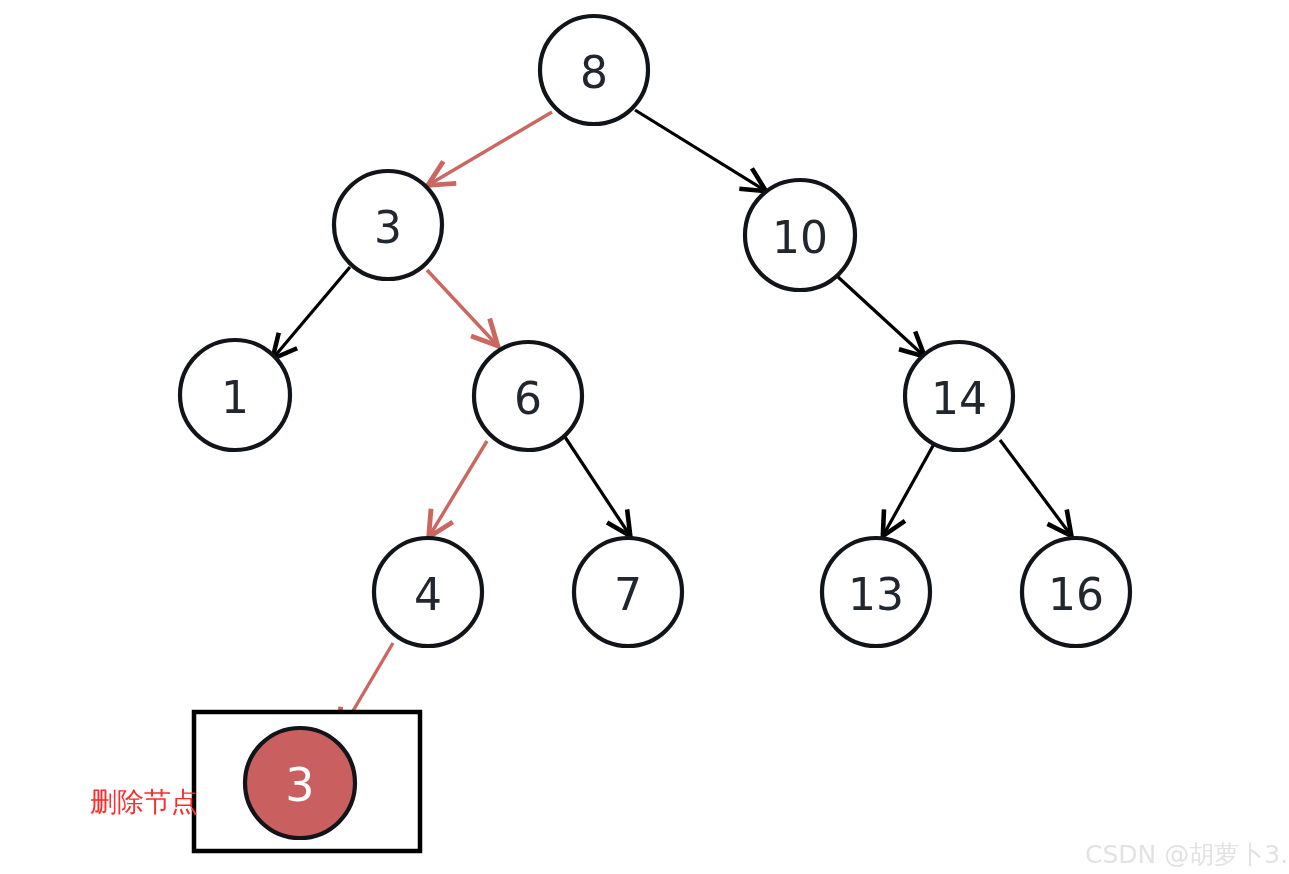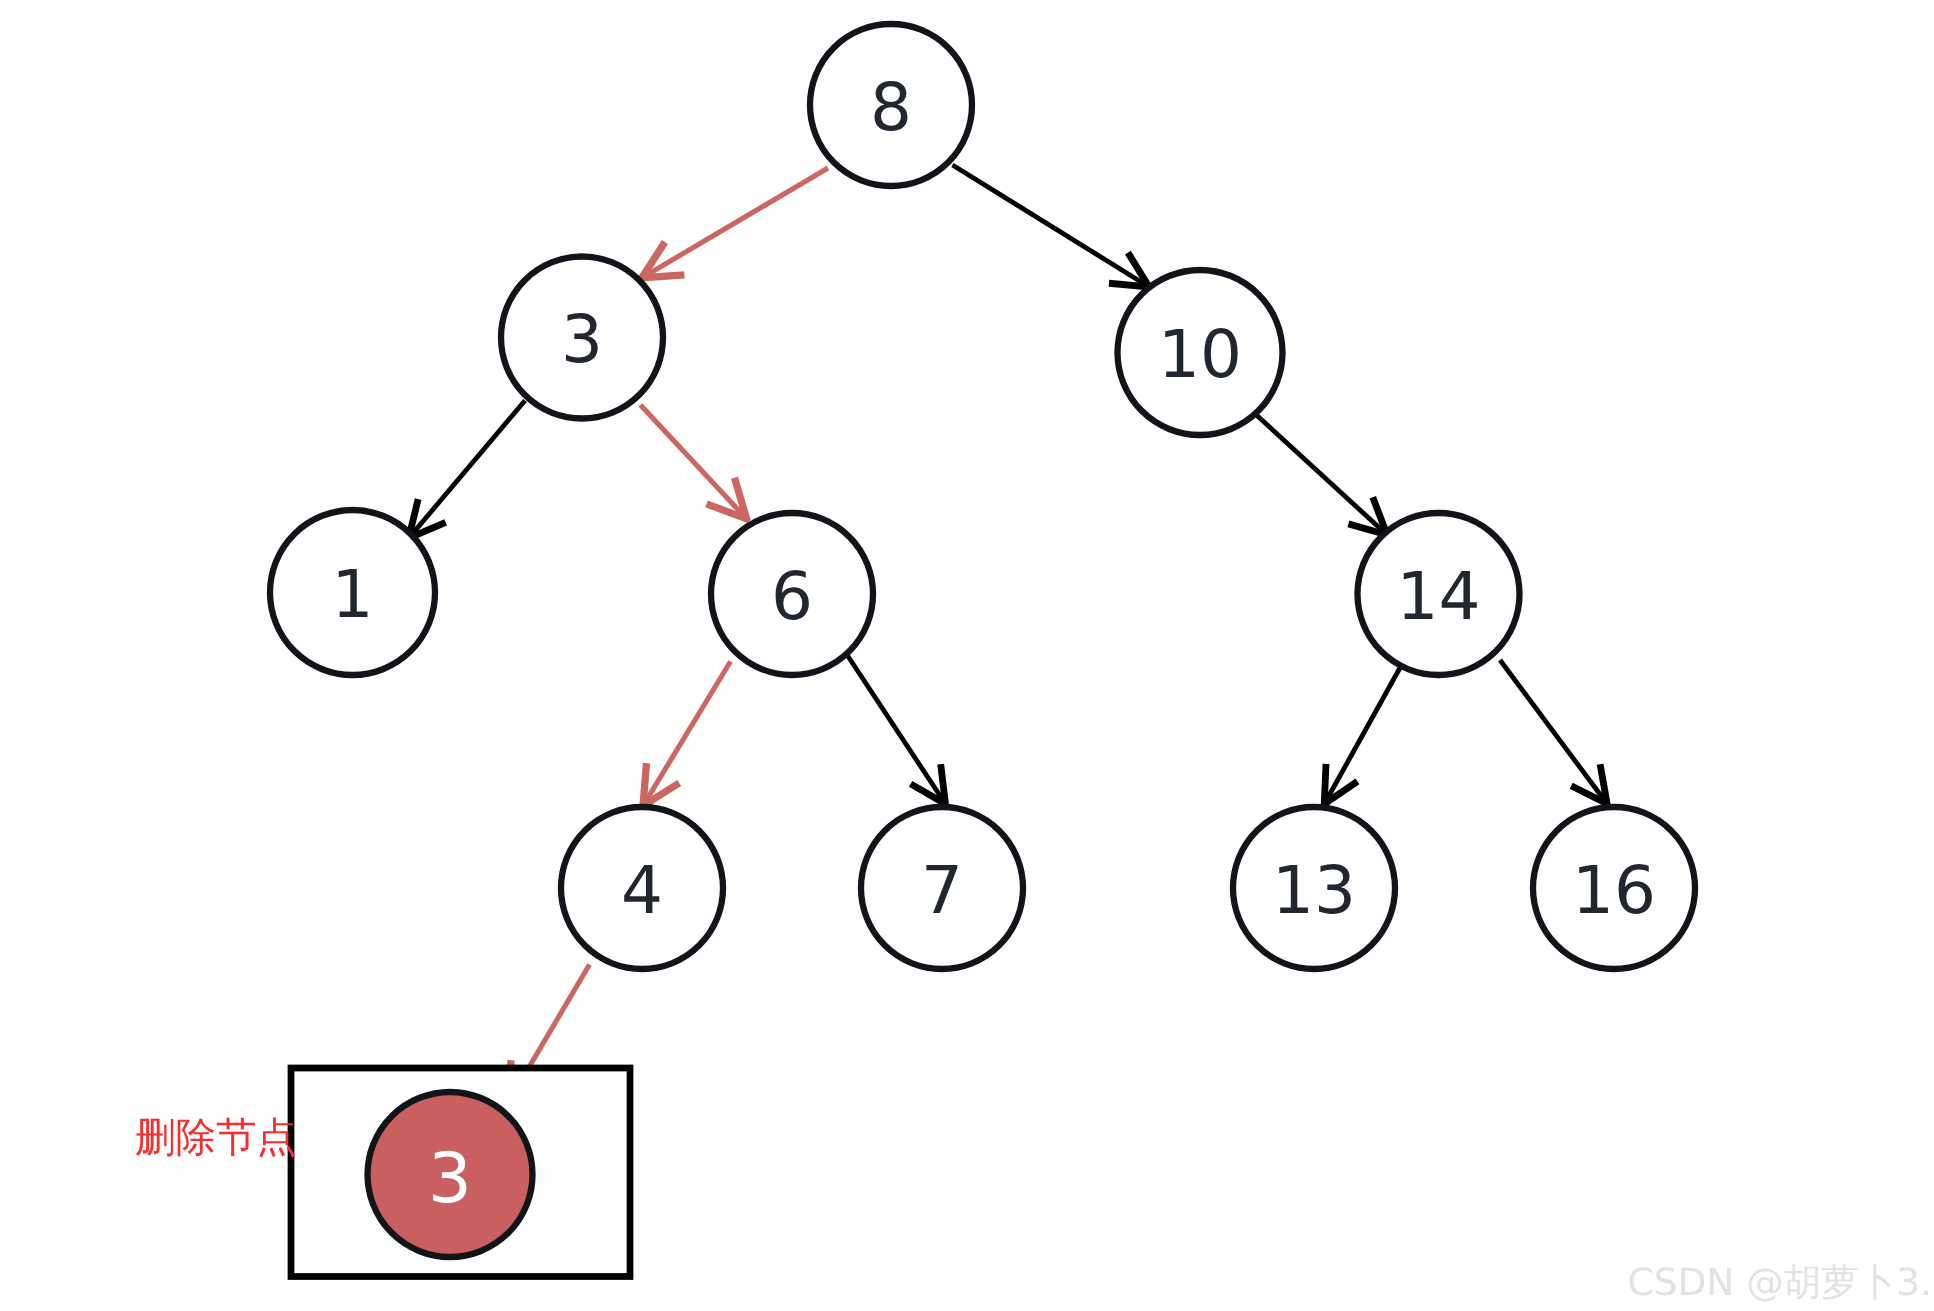--- a/index.html
+++ b/index.html
@@ -128,17 +128,17 @@
           <text x="876" y="594" class="node-label">13</text>
         </g>
         <g>
           <circle cx="1076" cy="592" r="54" fill="#ffffff" stroke="#111418" stroke-width="4.2"></circle>
           <text x="1076" y="594" class="node-label">16</text>
         </g>
       </g>
 
   </svg>
 
-  <div class="delete-caption" style="left: 90px; top: 740px; color: rgb(251, 44, 44);">删除节点</div>
+  <div class="delete-caption" style="left: 90px; top: 784px; color: rgb(251, 44, 44);">删除节点</div>
 
   <div class="watermark" style="left: 1085px; top: 838px; color: rgb(226, 226, 226);">CSDN @胡萝卜3.0</div>
 
 </div>
 
 </body></html>

